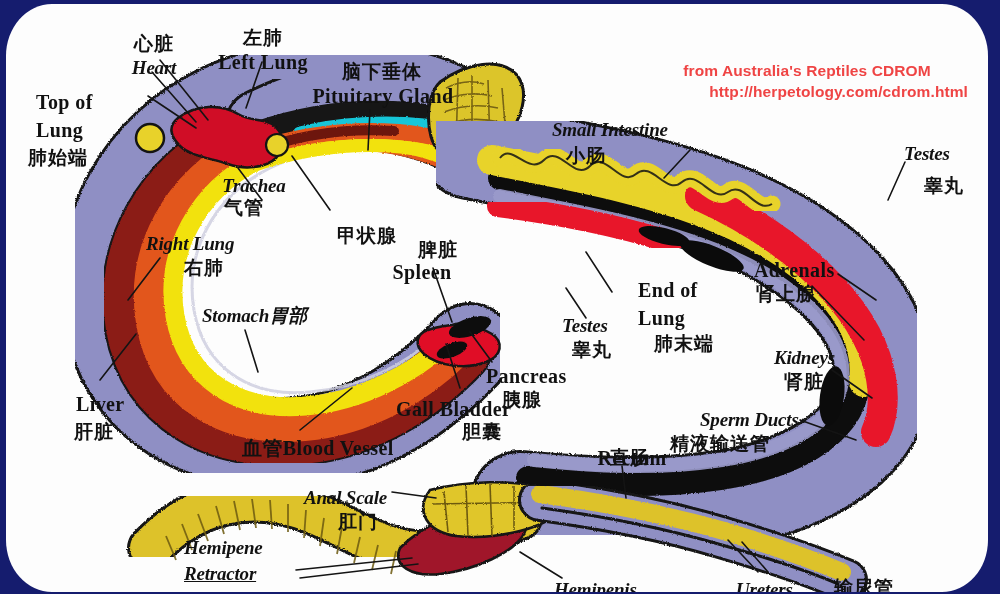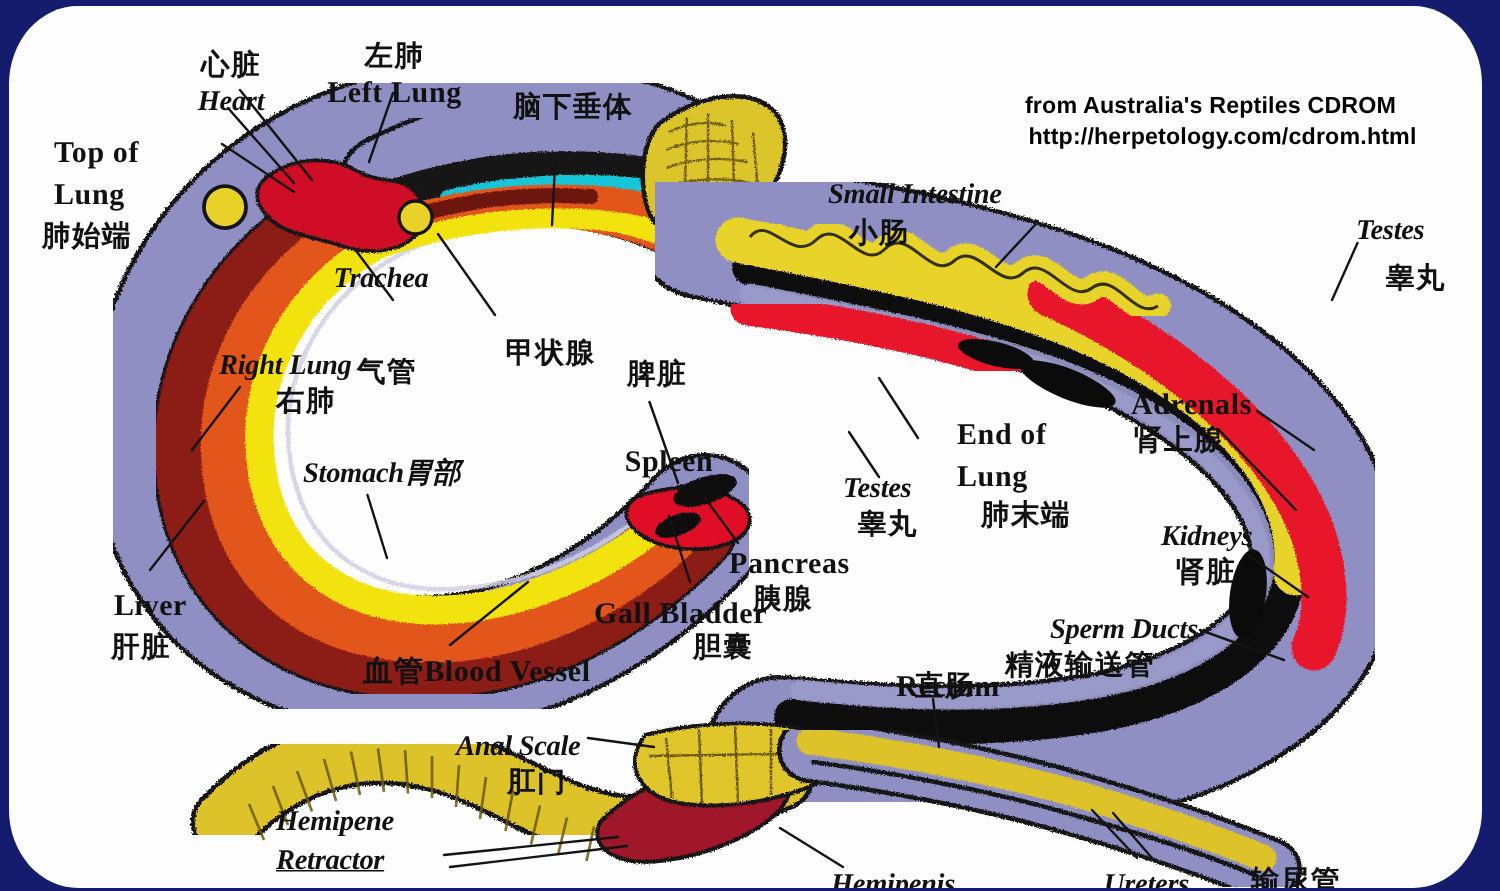--- a/index.html
+++ b/index.html
@@ -61,21 +61,21 @@
   .zh {
     font-family: "DejaVu Sans", sans-serif;
     font-weight: 700;
     font-size: 19px;
     letter-spacing: 1px;
   }
   .credit {
     font-family: "Liberation Sans", sans-serif;
     font-weight: 700;
     font-size: 15.5px;
-    color: #000000;
+    color: #ef4444;
     letter-spacing: 0.1px;
     white-space: pre;
     position: absolute;
     text-align: center;
   }
   .ctr { text-align: center; }
 </style>
 </head>
 <body>
 
@@ -297,44 +297,45 @@
         <path d="M 392,492 L 436,498"></path>
         <path d="M 296,570 L 412,558"></path>
         <path d="M 300,578 L 418,564"></path>
         <path d="M 562,578 L 520,552"></path>
         <path d="M 758,572 L 728,540"></path>
         <path d="M 768,572 L 742,542"></path>
       </g>
     </svg>
 
     <div class="credit ctr" style="left:648px; top:58px; width:306px;">from Australia's Reptiles CDROM</div>
-    <div class="credit ctr" style="left:656px; top:79px; width:306px;">http://herpetology.com/cdrom.html</div>
+    <div class="credit ctr" style="left:656px; top:79px; width:306px;text-align:right;">http://herpetology.com/cdrom.html</div>
 
     <div class="lbl zh ctr" style="left:112px; top:30px; width:72px;">心脏</div>
     <div class="lbl en ctr" style="left:108px; top:54px; width:80px;">Heart</div>
 
     <div class="lbl zh ctr" style="left:212px; top:24px; width:90px;">左肺</div>
     <div class="lbl en-up ctr" style="left:196px; top:48px; width:122px;">Left Lung</div>
 
     <div class="lbl zh ctr" style="left:320px; top:58px; width:112px;">脑下垂体</div>
+    <div class="lbl en-up ctr" style="left:292px; top:82px; width:170px;">Pituitary Gland</div>
 
     <div class="lbl en-up" style="left:30px; top:88px;">Top of</div>
     <div class="lbl en-up" style="left:30px; top:116px;">Lung</div>
     <div class="lbl zh" style="left:22px; top:144px;">肺始端</div>
 
     <div class="lbl en ctr" style="left:196px; top:172px; width:104px;">Trachea</div>
-    <div class="lbl zh ctr" style="left:212px; top:194px; width:80px;margin-top:41px;">气管</div>
+    <div class="lbl zh ctr" style="left:198px; top:194px; width:80px;">气管</div>
 
     <div class="lbl zh ctr" style="left:300px; top:222px; width:122px;">甲状腺</div>
 
     <div class="lbl en" style="left:140px; top:230px;">Right Lung</div>
     <div class="lbl zh" style="left:178px; top:254px;">右肺</div>
 
     <div class="lbl zh ctr" style="left:394px; top:236px; width:76px;">脾脏</div>
-    <div class="lbl en-up ctr" style="left:385px; top:258px; width:110px;margin-top:36px;">Spleen</div>
+    <div class="lbl en-up ctr" style="left:361px; top:258px; width:110px;">Spleen</div>
 
     <div class="lbl en" style="left:196px; top:302px;">Stomach胃部</div>
 
     <div class="lbl en-up" style="left:70px; top:390px;">Liver</div>
     <div class="lbl zh" style="left:68px; top:418px;">肝脏</div>
 
     <div class="lbl en-up" style="left:236px; top:434px;">血管Blood Vessel</div>
 
     <div class="lbl en-up" style="left:390px; top:395px;">Gall Bladder</div>
     <div class="lbl zh ctr" style="left:440px; top:418px; width:72px;">胆囊</div>

